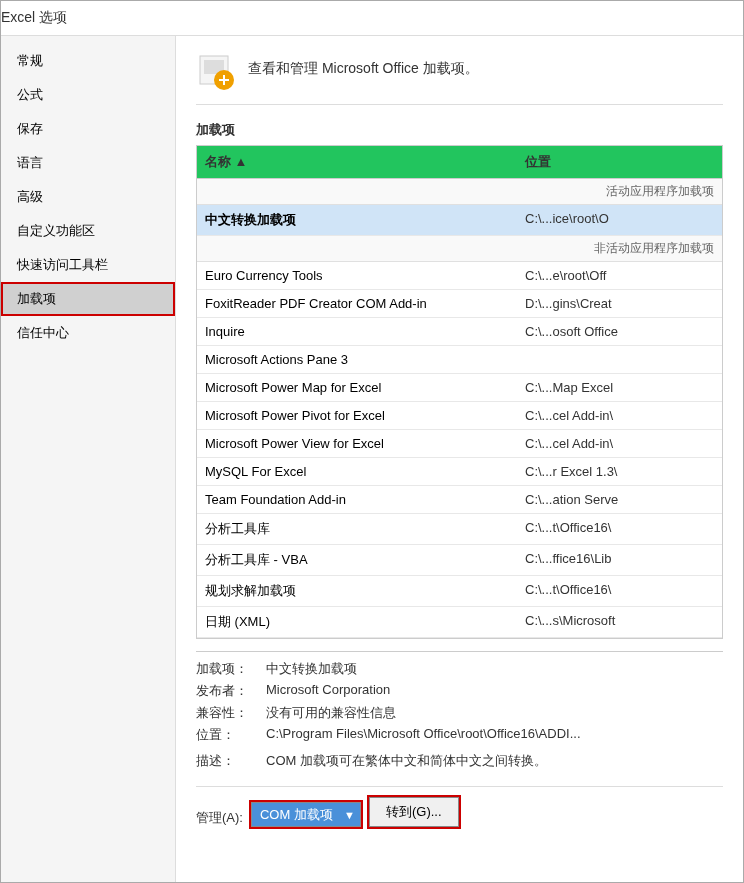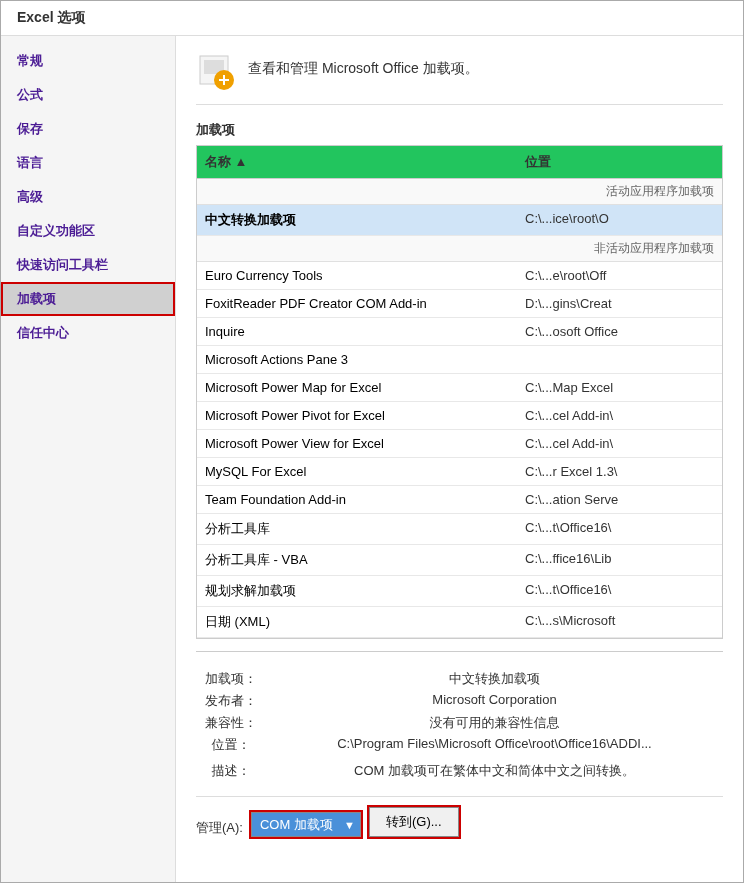--- a/index.html
+++ b/index.html
@@ -12,43 +12,42 @@
     .dialog {
       width: 744px;
       min-height: 883px;
       background: #fff;
       border: 1px solid #aaa;
       display: flex;
       flex-direction: column;
     }
     .title-bar {
       background: #fff;
-      padding: 8px 16px;
+      padding: 8px 0;
       font-size: 14px;
-      font-weight: bold;
+      font-weight: normal;
       border-bottom: 1px solid #ddd;
       color: #333;
     }
     .dialog-body {
       display: flex;
       flex: 1;
     }
     
     .sidebar {
       width: 175px;
       background: #f5f5f5;
       border-right: 1px solid #ddd;
       padding-top: 8px;
     }
     .sidebar-item {
       padding: 8px 16px;
       cursor: pointer;
-      color: #4c1d95;
-      font-size: 13px;
-      font-weight: bold;
+      color: #000000;
+      font-size: 13px;
     }
     .sidebar-item.active {
       background: #d0d0d0;
       outline: 2px solid #cc0000;
       outline-offset: -2px;
     }
     
     .main-content {
       flex: 1;
       padding: 16px 20px;
@@ -124,23 +123,22 @@
       padding: 3px 8px;
       font-size: 13px;
       color: #000;
     }
     .td-name { width: 320px; font-weight: bold; }
     .td-location { flex: 1; color: #333; overflow: hidden; text-overflow: ellipsis; white-space: nowrap; }
     .td-name.normal { font-weight: normal; }
     
     .details-area {
       border-top: 1px solid #ccc;
-      padding-top: 18px;
+      padding-top: 8px;
       margin-top: 4px;
-      text-align: center;
     }
     .detail-row {
       display: flex;
       margin-bottom: 4px;
       font-size: 13px;
     }
     .detail-label {
       width: 70px;
       color: #333;
       flex-shrink: 0;

